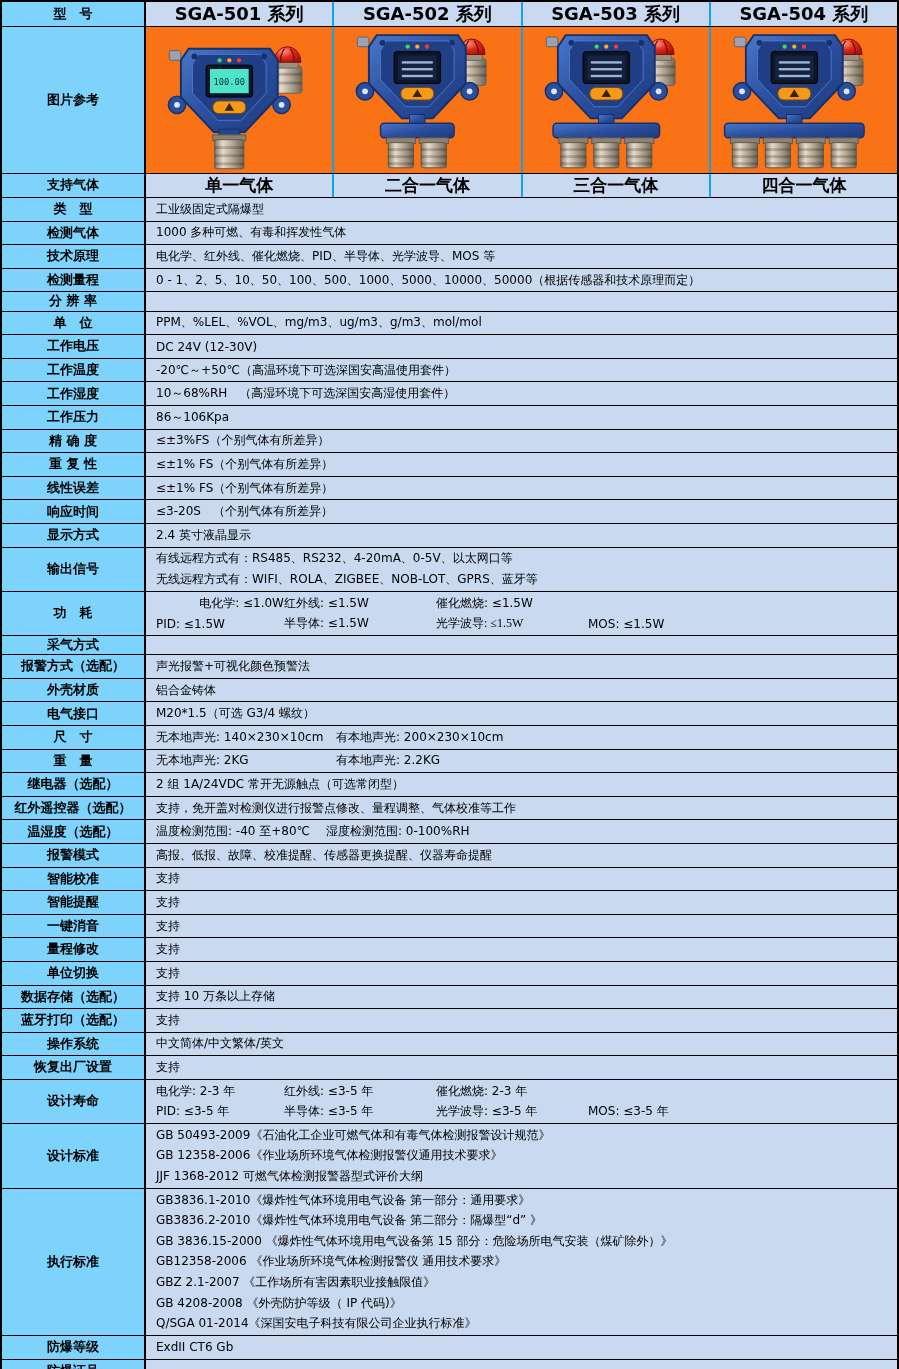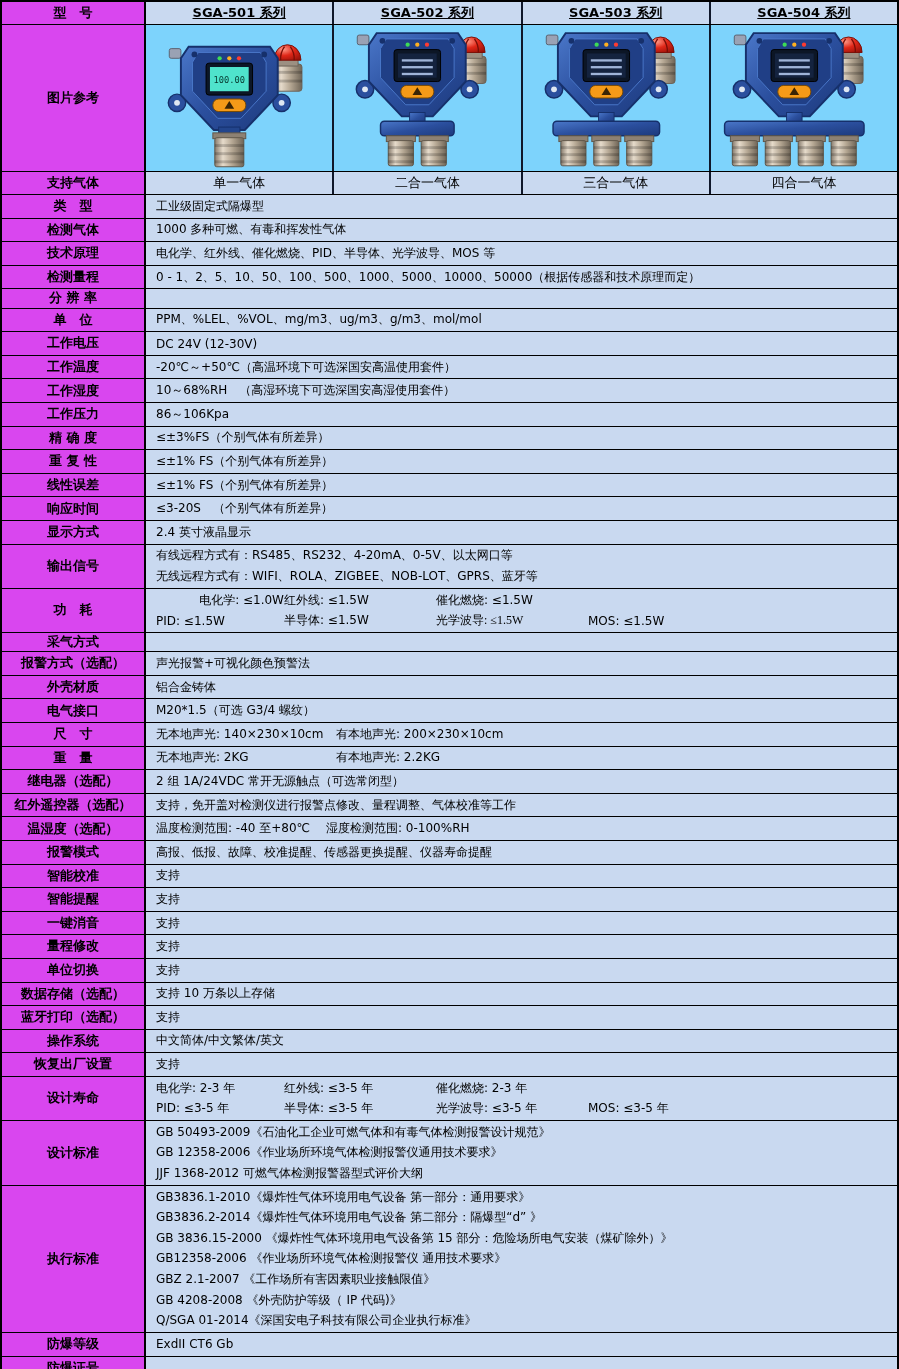--- a/index.html
+++ b/index.html
@@ -8,43 +8,43 @@
     box-sizing:border-box;
     border:2px solid #000;
     font-family:"DejaVu Sans",sans-serif;
     color:#000;
     background:#c9d9f0;
   }
   .row{display:flex;border-bottom:1px solid #000;}
   .row:last-child{border-bottom:none;}
   .label-cell{
     width:144px;min-width:144px;box-sizing:border-box;
-    background:#d946ef;
+    background:#7dd3fc;
     border-right:2px solid #000;
     display:flex;align-items:center;justify-content:center;
     font-weight:bold;font-size:13px;text-align:center;
     padding:1px 2px;line-height:1.25;
   }
   .content-cell{
     flex:1;box-sizing:border-box;background:#c9d9f0;
     display:flex;flex-direction:column;justify-content:center;
     padding:1px 6px 1px 10px;font-size:12px;
     overflow:hidden;
   }
   .line{display:flex;align-items:center;height:20.6px;white-space:nowrap;}
   .seg{display:inline-block;}
   .cols{flex:1;display:flex;}
-  .col{flex:1;box-sizing:border-box;display:flex;align-items:center;justify-content:center;border-left:2px solid #0f172a;}
+  .col{flex:1;box-sizing:border-box;display:flex;align-items:center;justify-content:center;border-left:2px solid #0ea5e9;}
   .col:first-child{border-left:none;}
   .hdr-row{min-height:22px;}
-  .hdr-cell{background:#c9d9f0;font-weight:bold;font-size:13px;text-align:center;text-decoration:underline;}
+  .hdr-cell{background:#c9d9f0;font-weight:bold;font-size:18px;text-align:center;}
   .img-row{height:146px;}
-  .img-cell{background:#7dd3fc;overflow:hidden;}
+  .img-cell{background:#f97316;overflow:hidden;}
   .gas-row{min-height:22px;}
-  .gas-cell{background:#c9d9f0;font-size:13px;}
+  .gas-cell{background:#c9d9f0;font-size:17px;font-weight:bold;}
 </style>
 </head>
 <body>
 
 <div class="sheet">
 
   <div class="row hdr-row">
     <div class="label-cell">型　号</div>
     <div class="cols">
       <div class="col hdr-cell">SGA-501 系列</div>
@@ -680,21 +680,21 @@
           </div>
         </div>
       </div>
       <div class="row">
         <div class="label-cell">执行标准</div>
         <div class="content-cell">
           <div class="line">
             <span class="seg">GB3836.1-2010《爆炸性气体环境用电气设备 第一部分：通用要求》</span>
           </div>
           <div class="line">
-            <span class="seg">GB3836.2-2014《爆炸性气体环境用电气设备 第二部分：隔爆型“d” 》</span>
+            <span class="seg">GB3836.2-2010《爆炸性气体环境用电气设备 第二部分：隔爆型“d” 》</span>
           </div>
           <div class="line">
             <span class="seg">GB 3836.15-2000 《爆炸性气体环境用电气设备第 15 部分：危险场所电气安装（煤矿除外）》</span>
           </div>
           <div class="line">
             <span class="seg">GB12358-2006 《作业场所环境气体检测报警仪 通用技术要求》</span>
           </div>
           <div class="line">
             <span class="seg">GBZ 2.1-2007 《工作场所有害因素职业接触限值》</span>
           </div>

